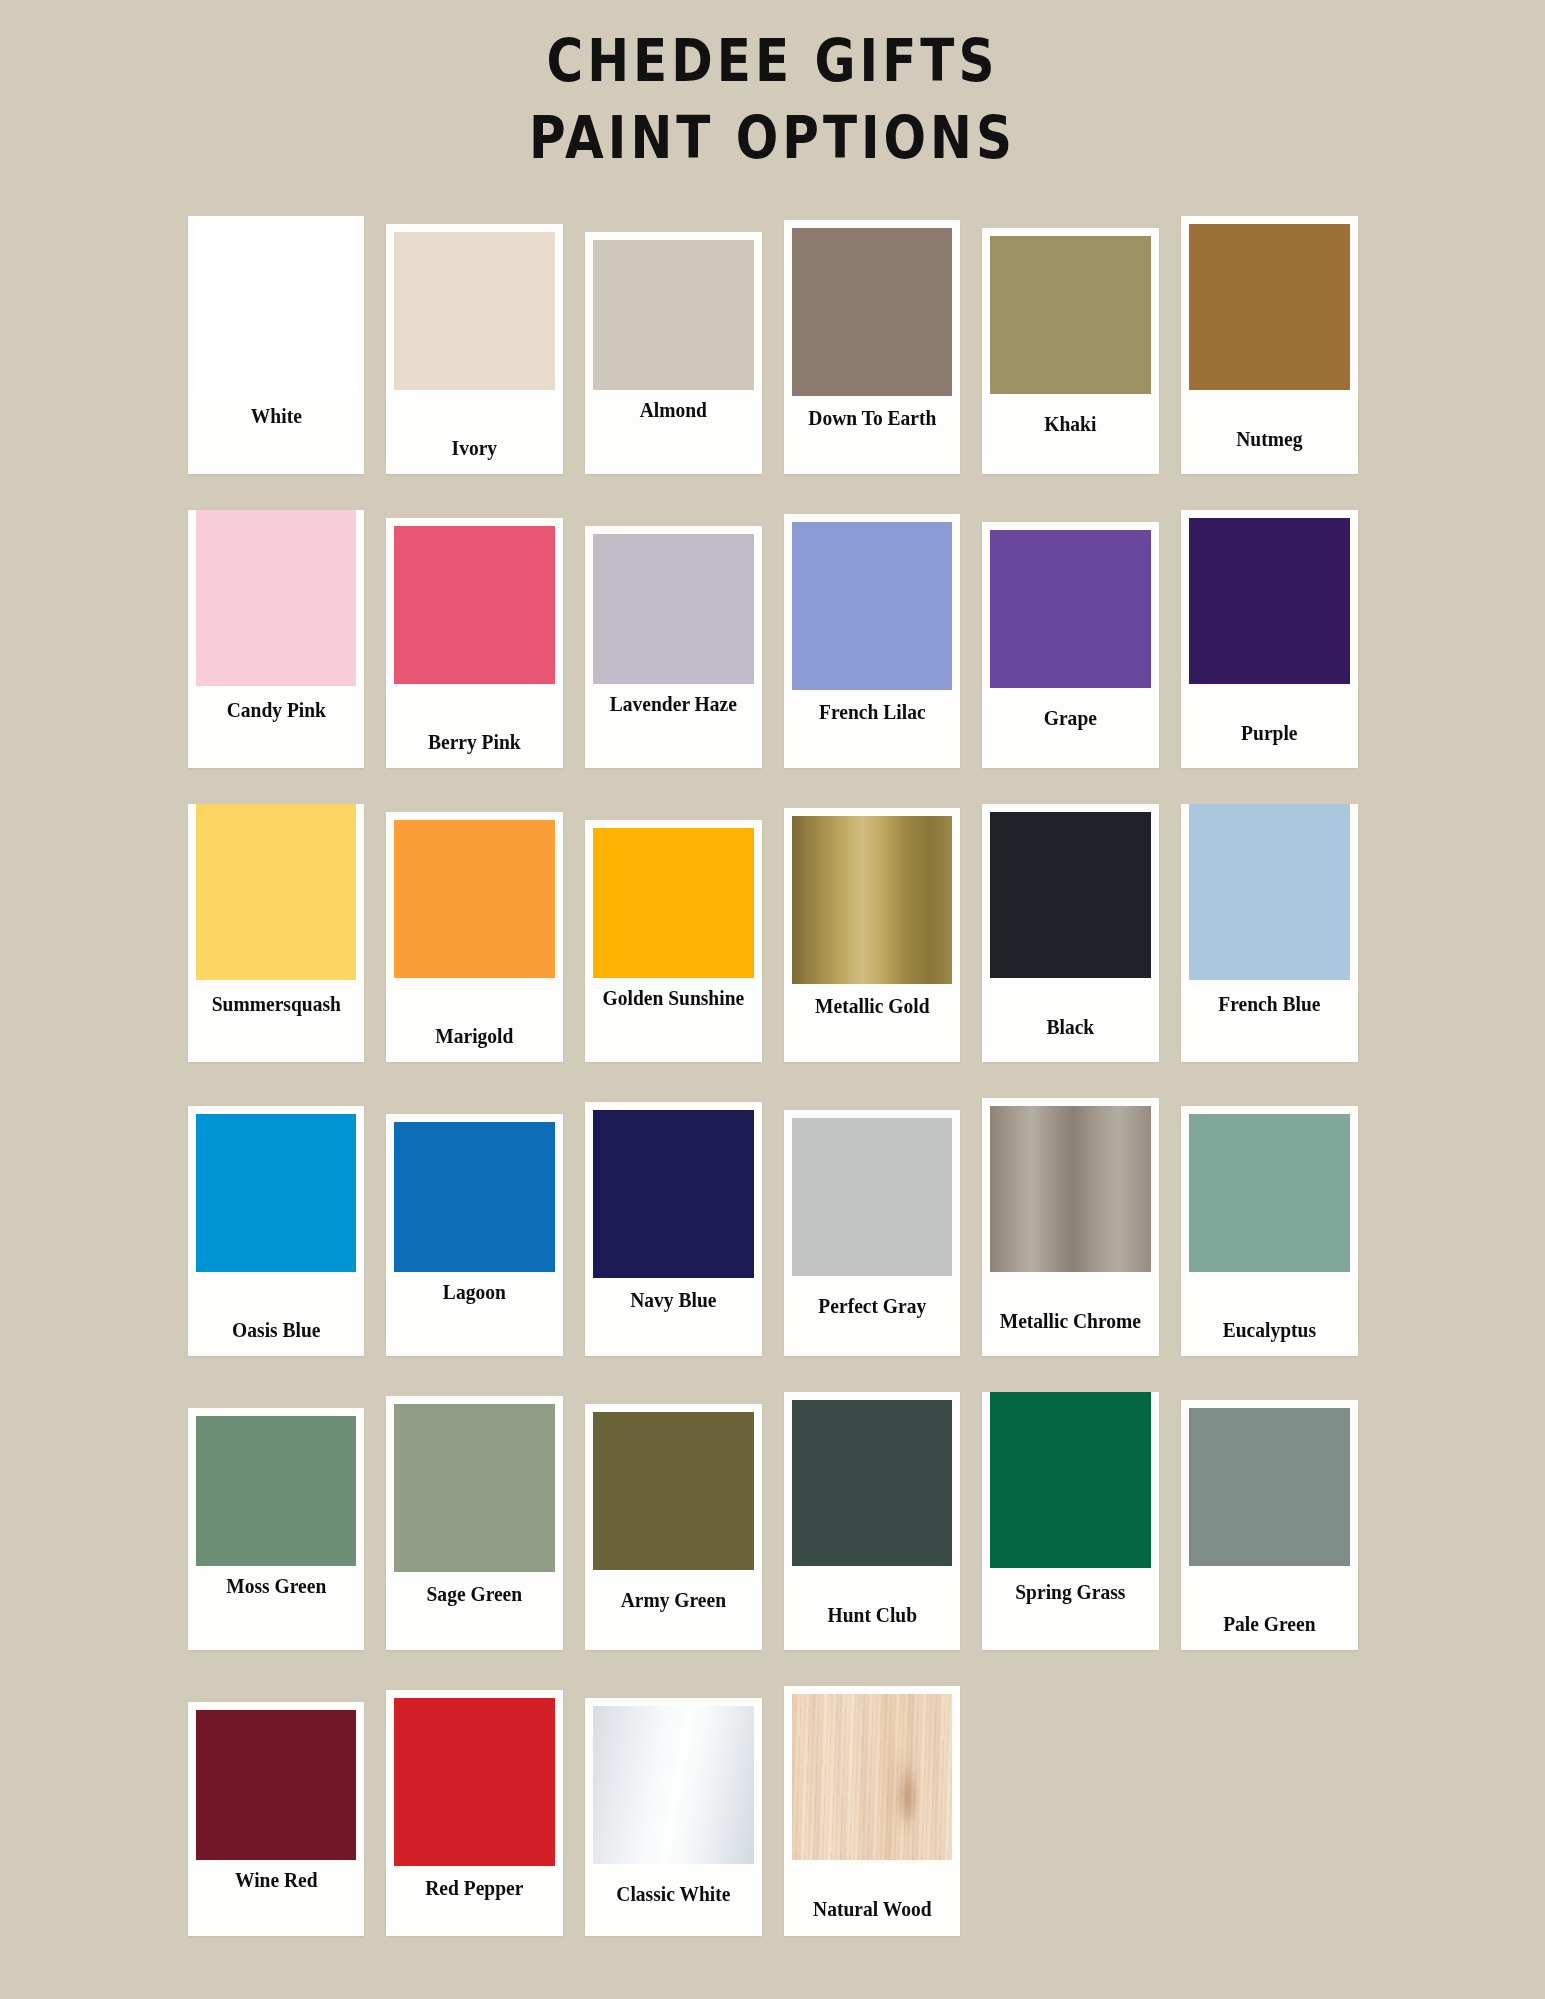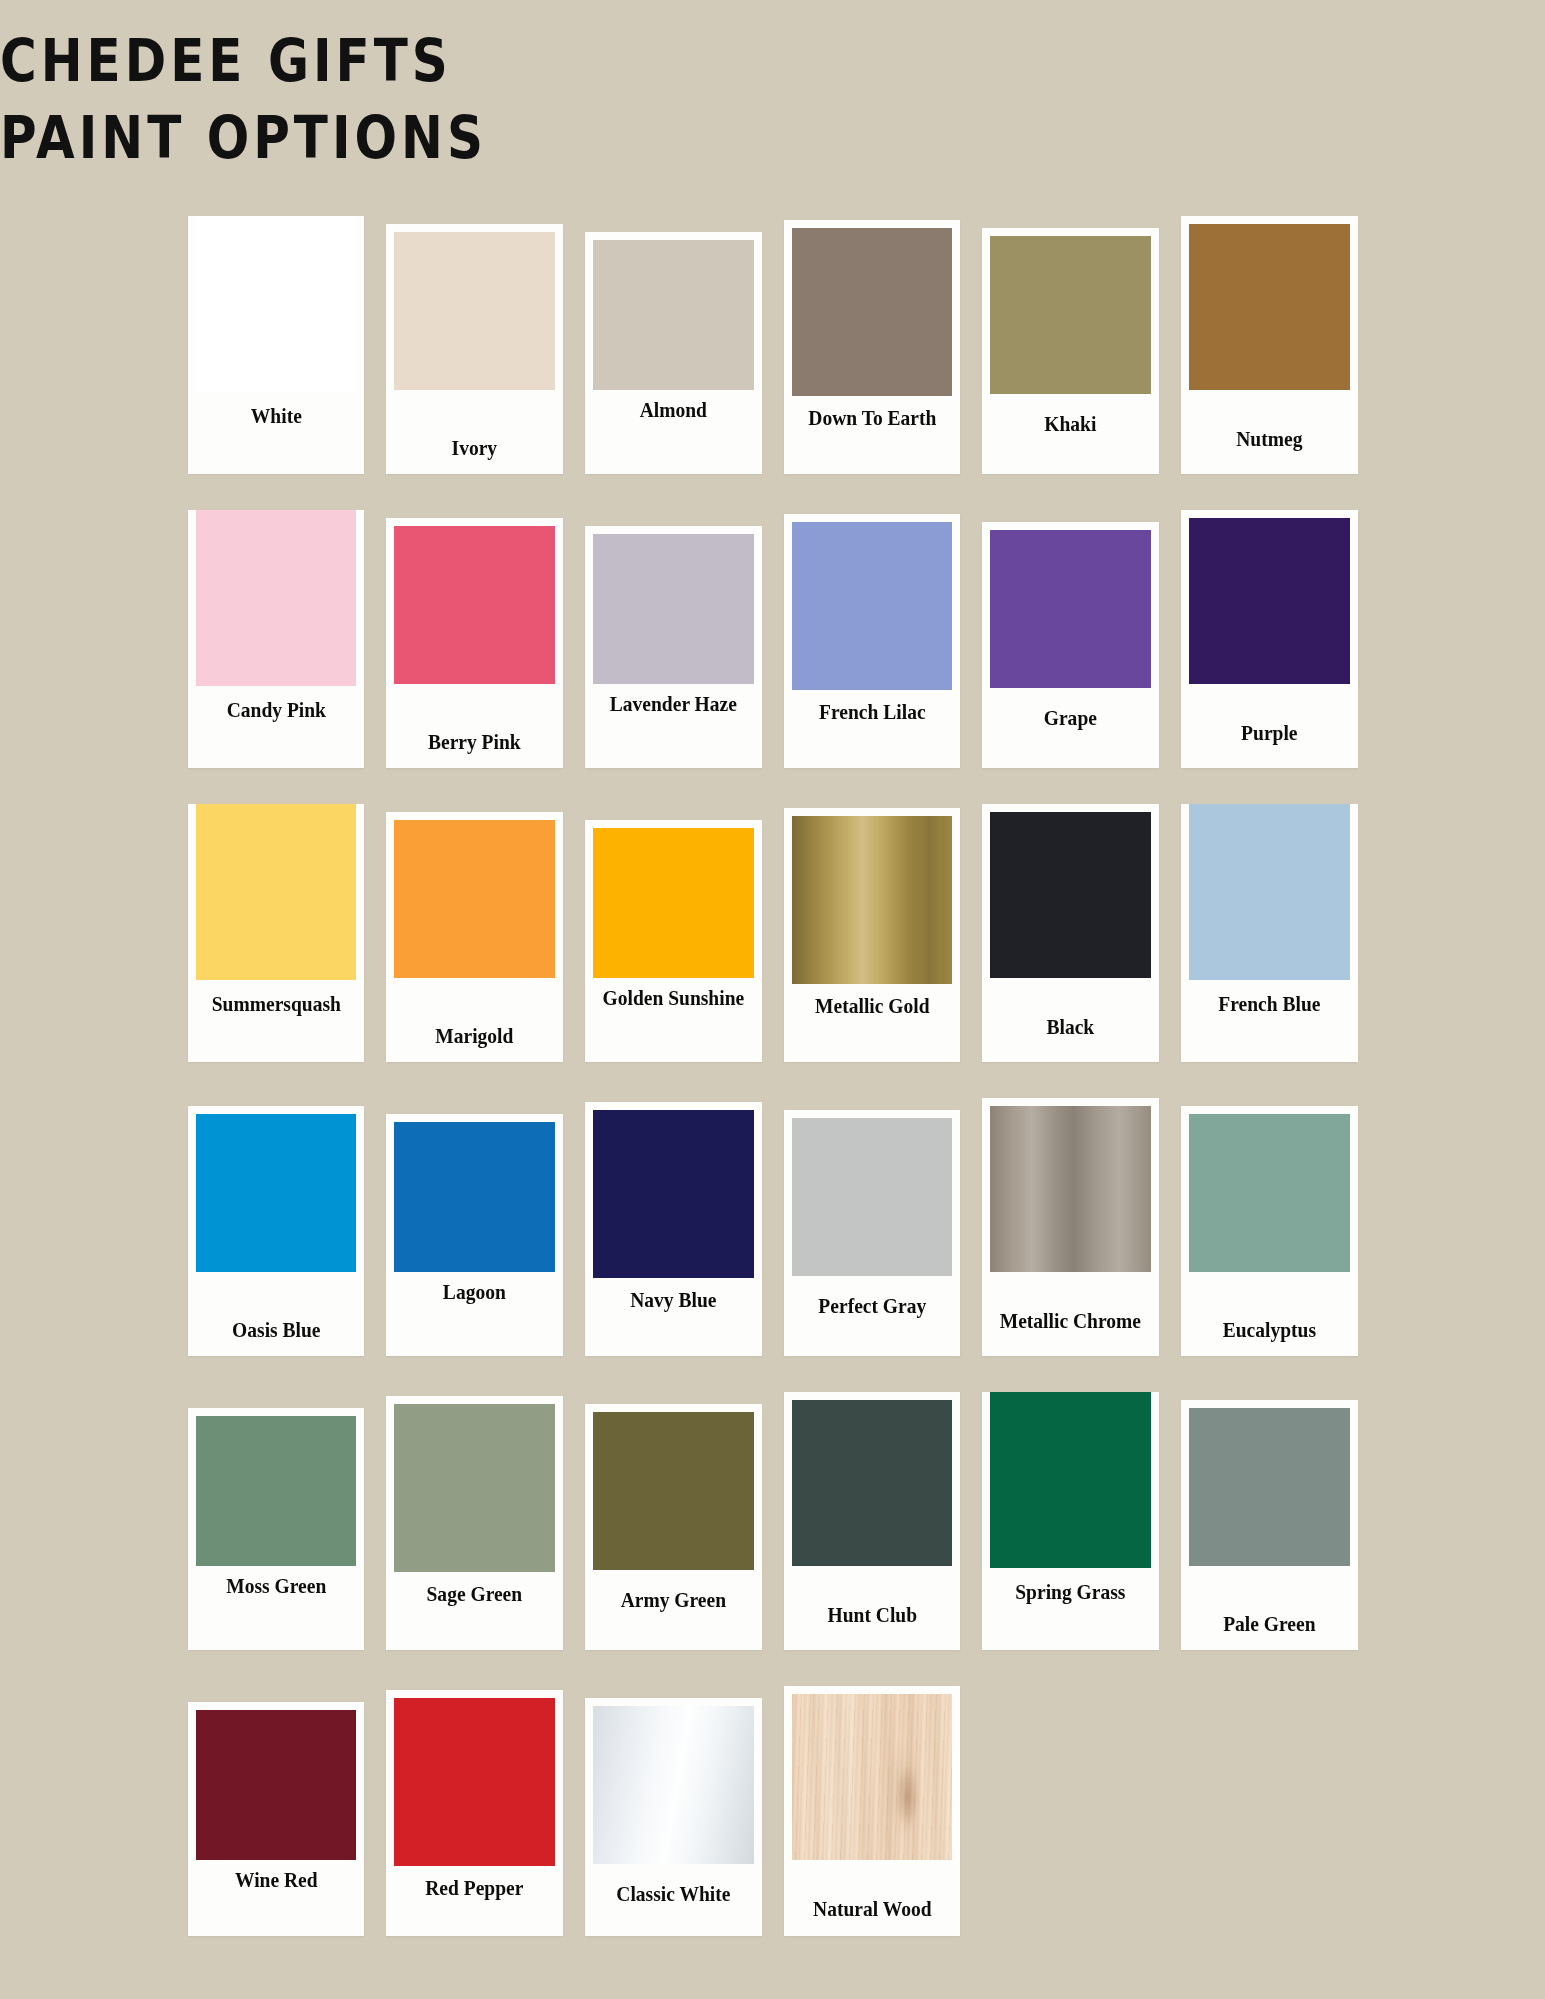--- a/index.html
+++ b/index.html
@@ -19,21 +19,21 @@
   .page {
     position: relative;
     width: 1545px;
     height: 1999px;
     background: #d3cbba;
   }
 
   
   .title-block {
     width: 100%;
-    text-align: left;
+    text-align: center;
     padding-top: 26px;
   }
 
   .title-line {
     font-family: "DejaVu Sans", "Liberation Sans", sans-serif;
     font-weight: 700;
     font-size: 50px;
     line-height: 1.22;
     letter-spacing: 4px;
     color: #111111;

